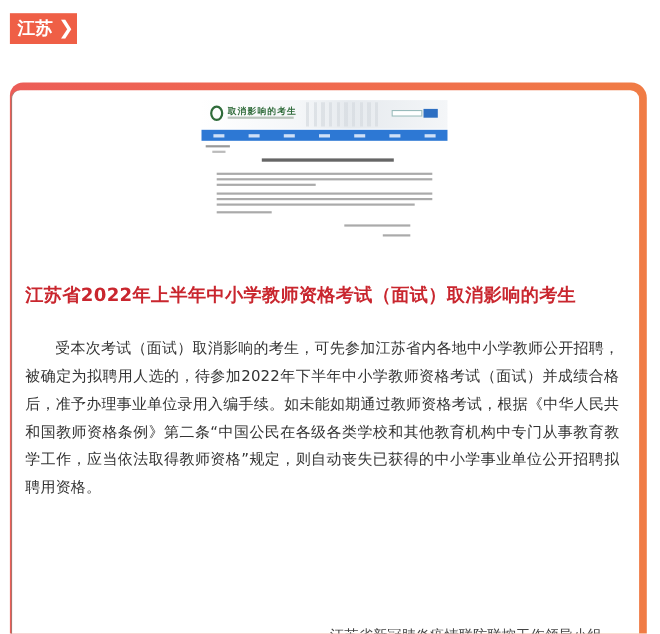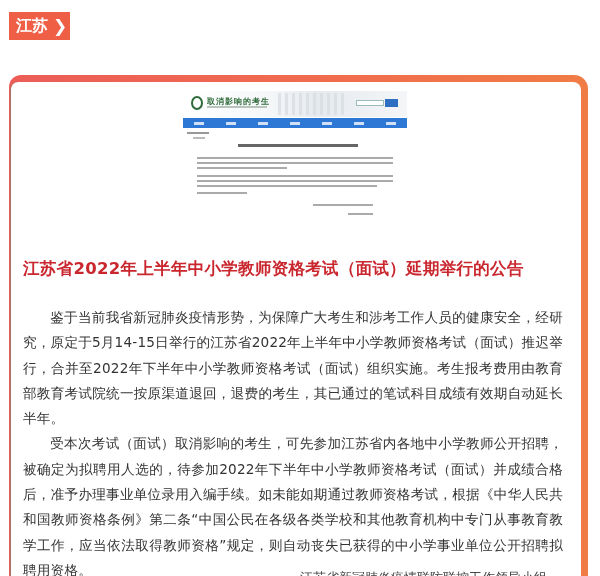--- a/index.html
+++ b/index.html
@@ -94,21 +94,20 @@
   <div class="para" style="top:71px;width:196px"></div>
   <div class="para" style="top:76px;width:90px"></div>
   <div class="para" style="top:84px;width:196px"></div>
   <div class="para" style="top:89px;width:196px"></div>
   <div class="para" style="top:94px;width:180px"></div>
   <div class="para" style="top:101px;width:50px"></div>
   <div class="para" style="top:113px;left:130px;width:60px"></div>
   <div class="para" style="top:122px;left:165px;width:25px"></div>
 </div>
 
-<h1 class="title">江苏省2022年上半年中小学教师资格考试（面试）延期举行的公告</h1>
+<h1 class="title">江苏省2022年上半年中小学教师资格考试（面试）取消影响的考生</h1>
 
 <div class="body-text">
-  <p>鉴于当前我省新冠肺炎疫情形势，为保障广大考生和涉考工作人员的健康安全，经研究，原定于5月14-15日举行的江苏省2022年上半年中小学教师资格考试（面试）推迟举行，合并至2022年下半年中小学教师资格考试（面试）组织实施。考生报考费用由教育部教育考试院统一按原渠道退回，退费的考生，其已通过的笔试科目成绩有效期自动延长半年。</p>
   <p>受本次考试（面试）取消影响的考生，可先参加江苏省内各地中小学教师公开招聘，被确定为拟聘用人选的，待参加2022年下半年中小学教师资格考试（面试）并成绩合格后，准予办理事业单位录用入编手续。如未能如期通过教师资格考试，根据《中华人民共和国教师资格条例》第二条“中国公民在各级各类学校和其他教育机构中专门从事教育教学工作，应当依法取得教师资格”规定，则自动丧失已获得的中小学事业单位公开招聘拟聘用资格。</p>
 
 </div>
 
 <div class="clipped-line">江苏省新冠肺炎疫情联防联控工作领导小组</div>
 
 </body></html>

